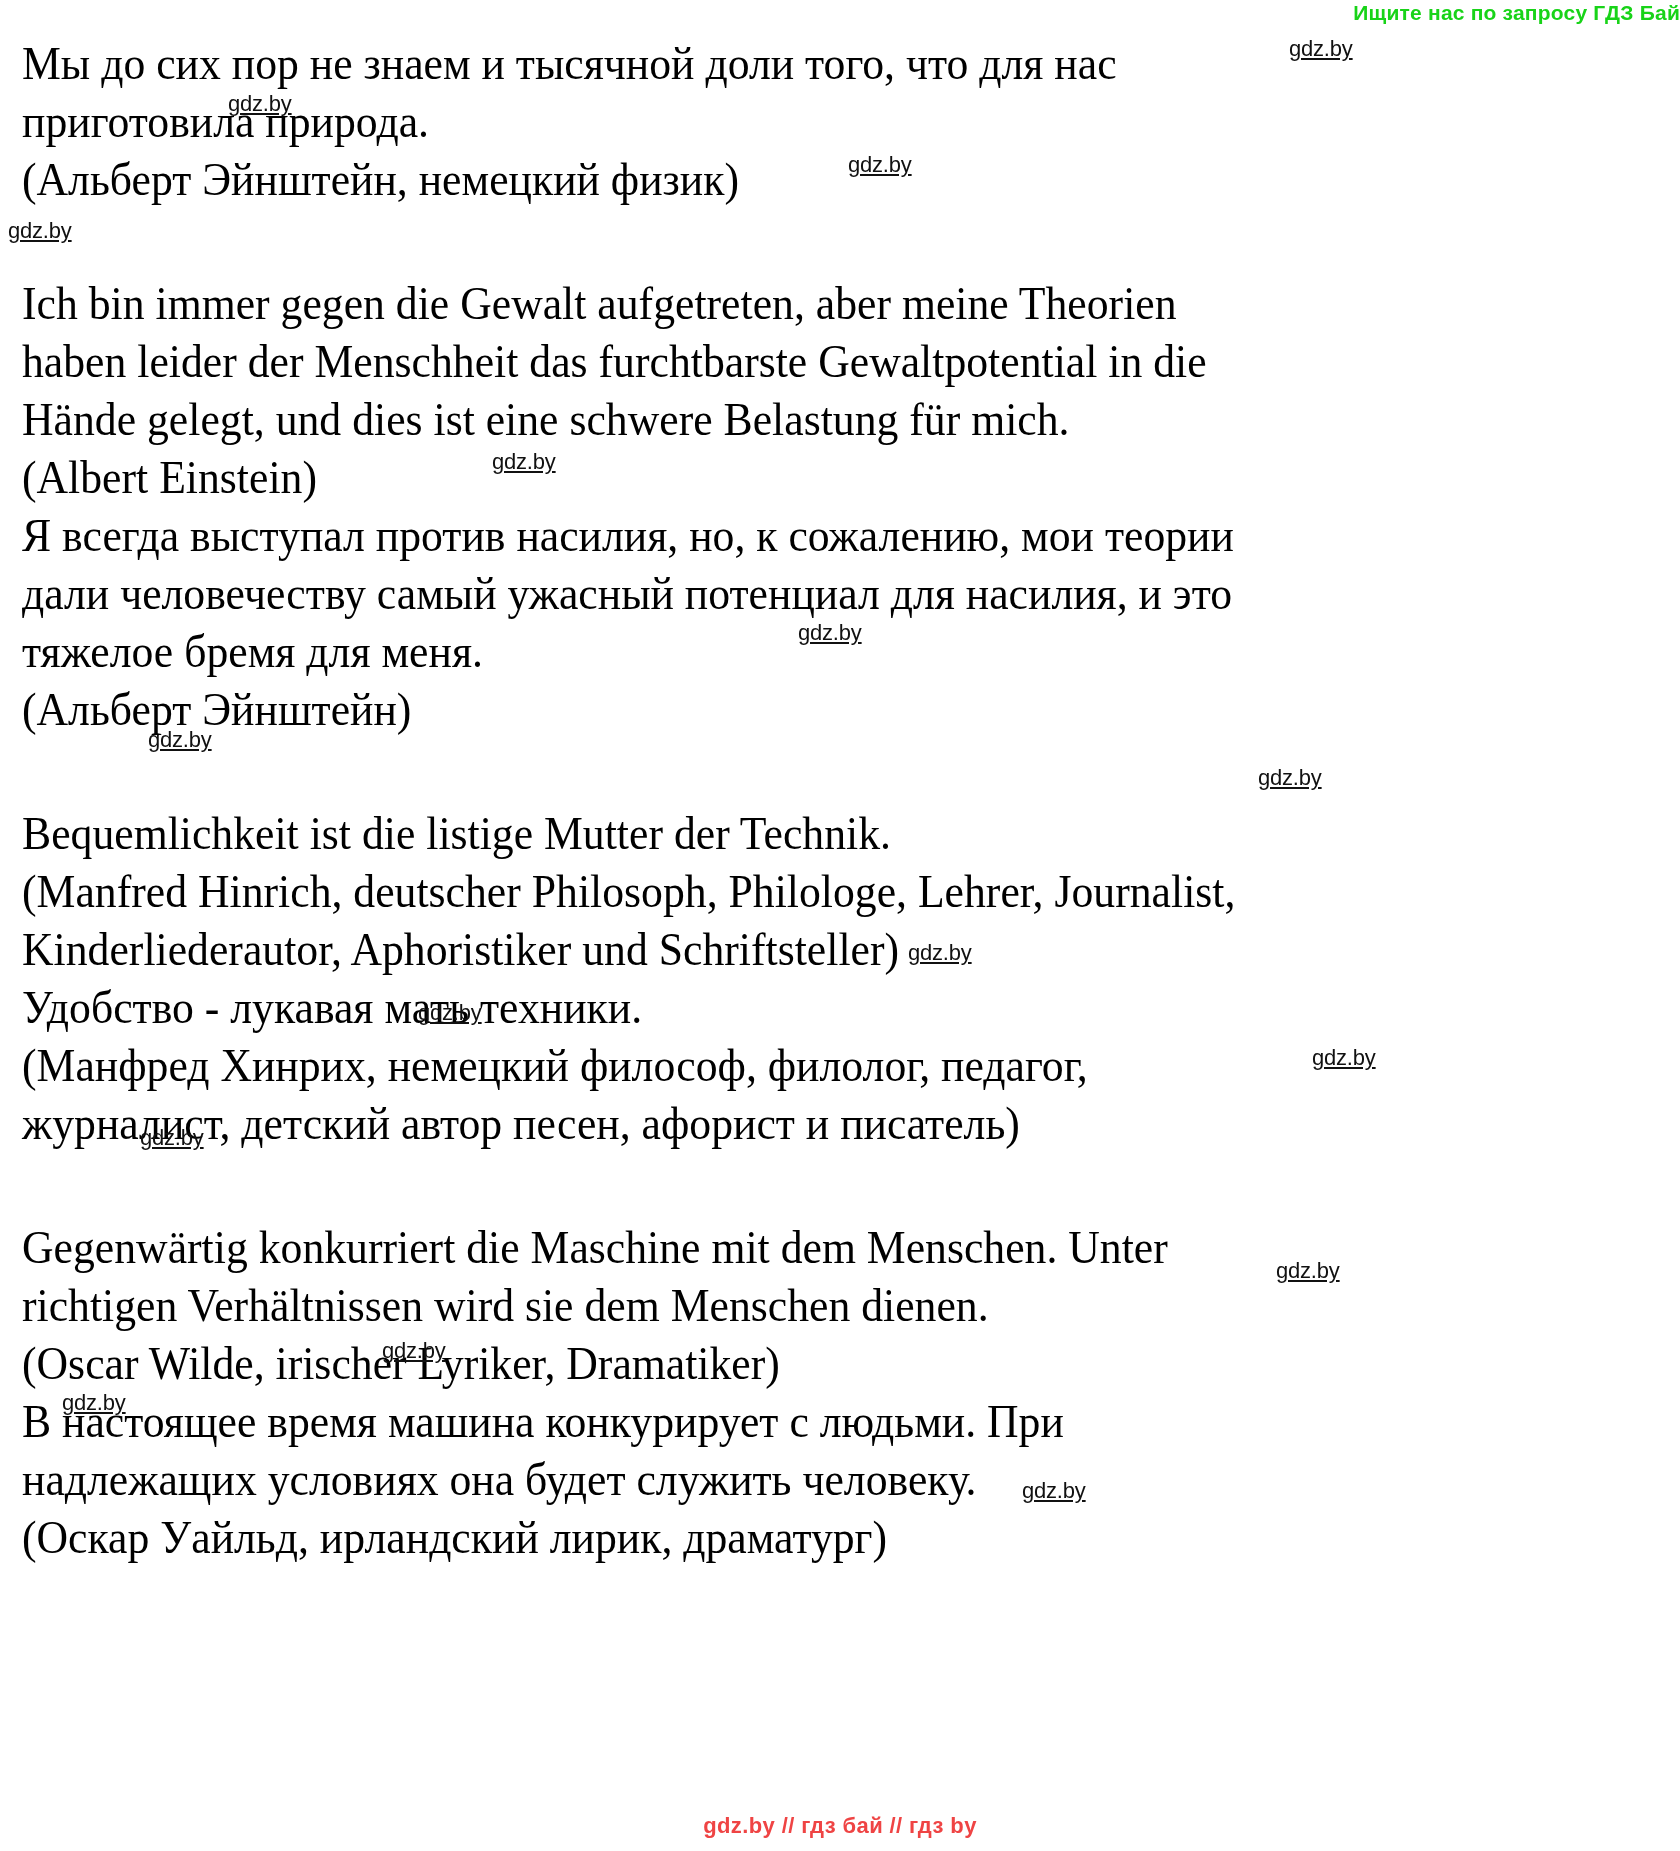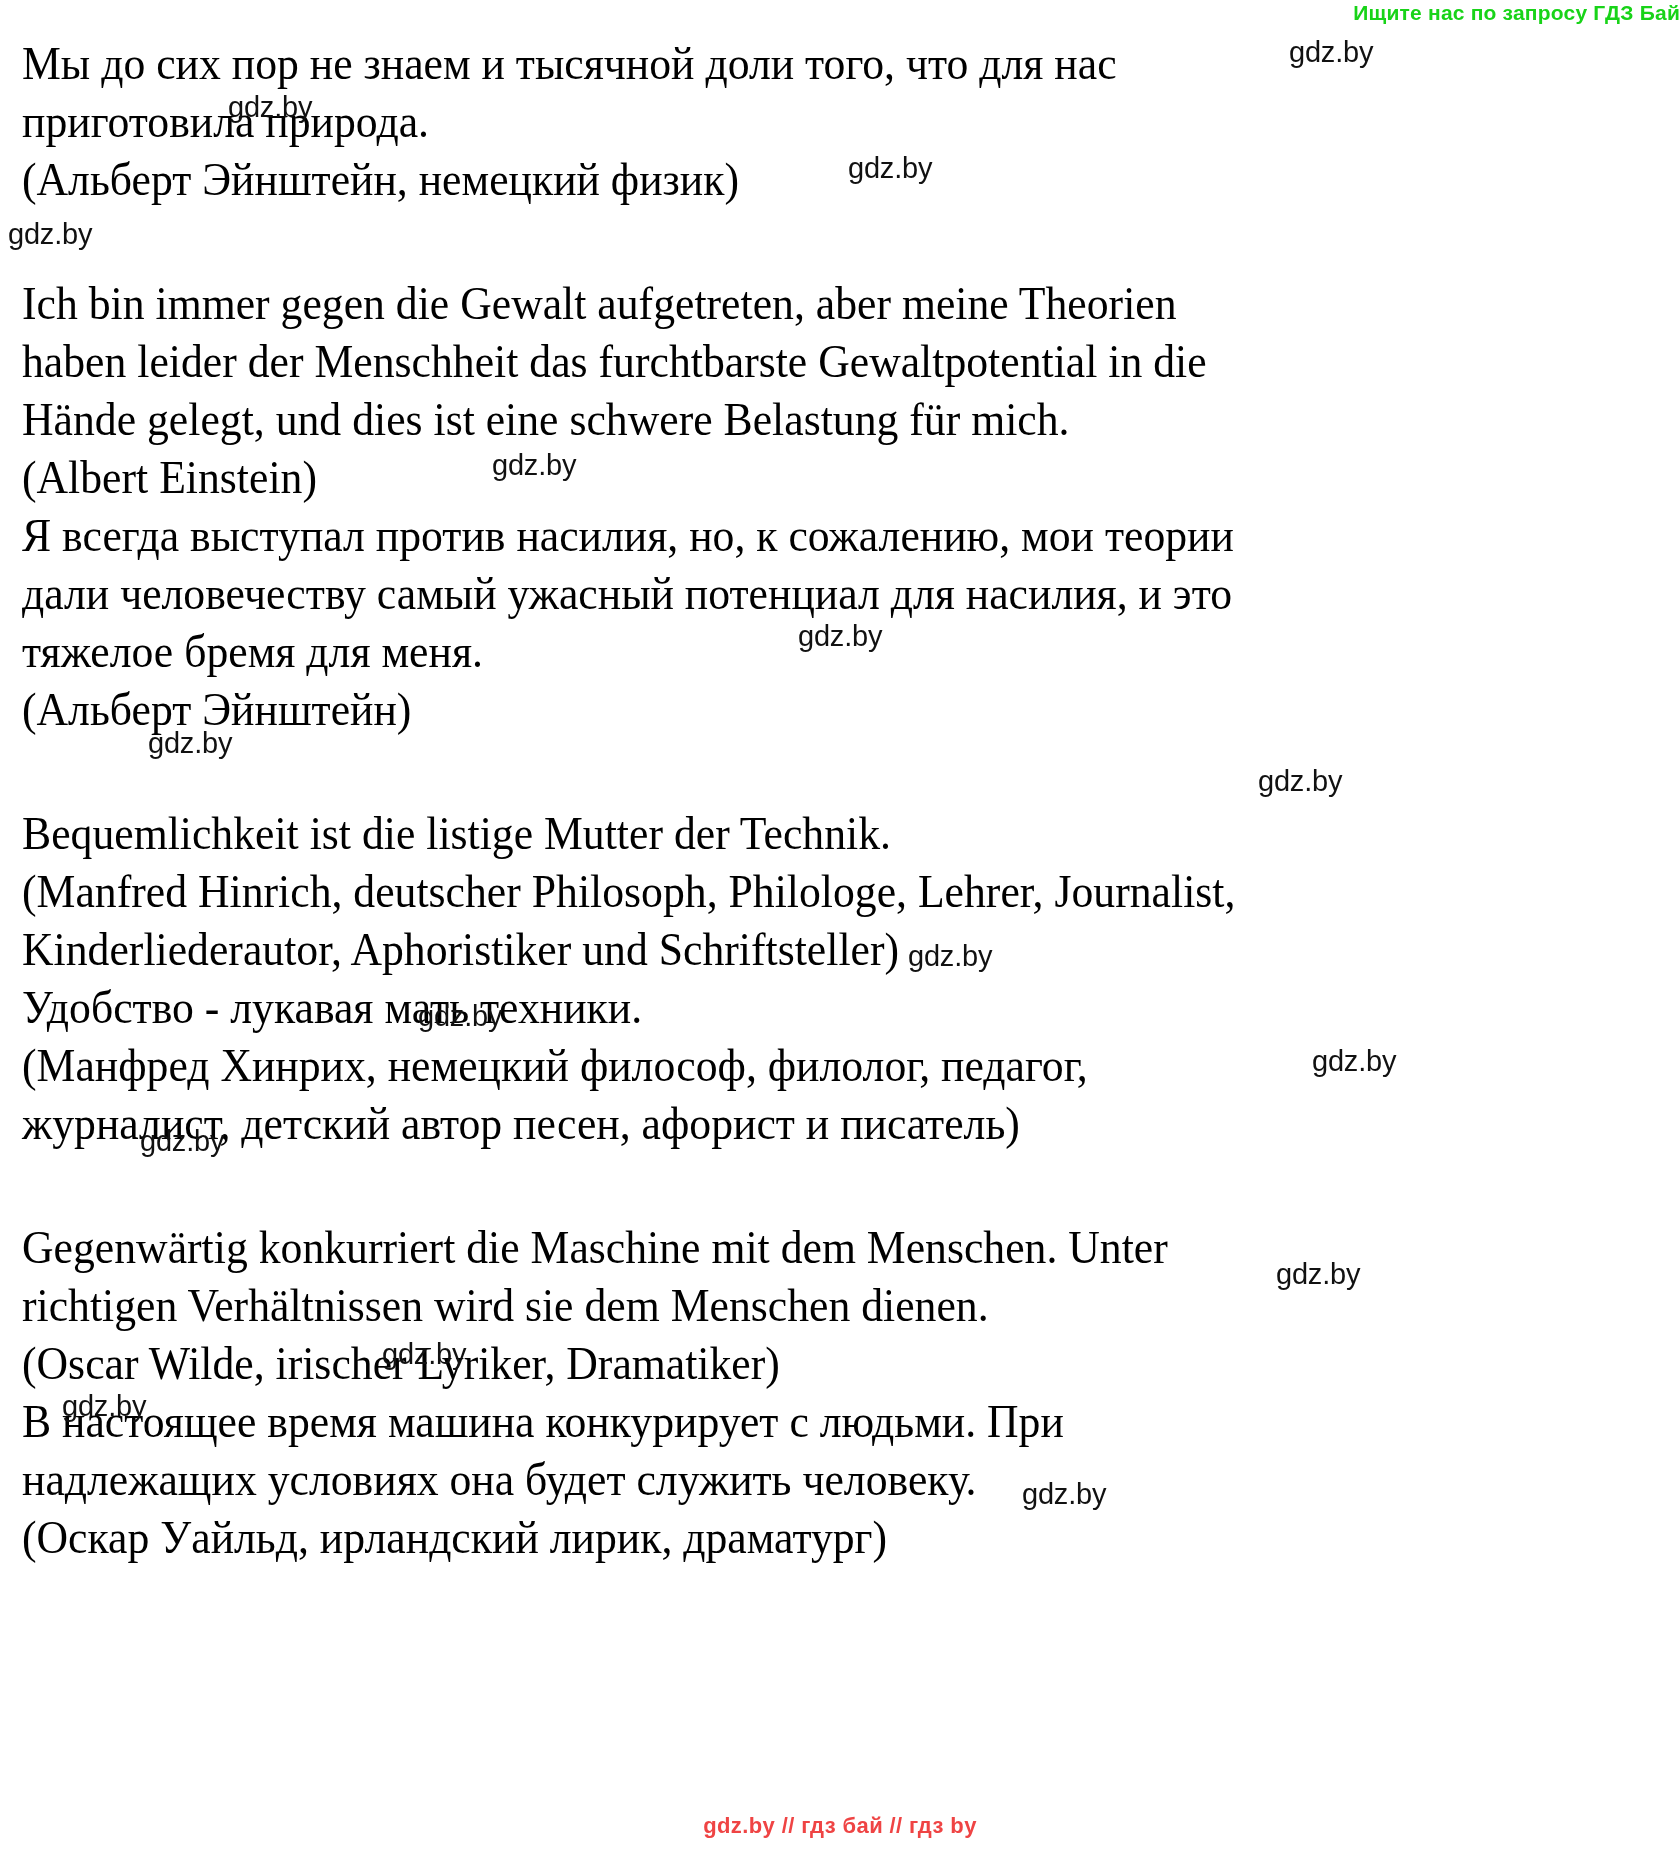--- a/index.html
+++ b/index.html
@@ -56,26 +56,27 @@
     text-rendering: optimizeLegibility;
   }
 
   .qline.attrib { }
   .spacer-lg { height: 66px; }
 
   
   .wm {
     position: absolute;
     font-family: "Liberation Sans", "DejaVu Sans", sans-serif;
-    font-size: 29px;
+    font-size: 22px;
     font-weight: 400;
     color: #111111;
     white-space: nowrap;
     letter-spacing: -0.2px;
     z-index: 5;
+    text-decoration: underline;
   }
 
   
   .site-footer {
     position: absolute;
     bottom: 12px;
     left: 0;
     width: 1680px;
     text-align: center;
     font-family: "Liberation Sans", "DejaVu Sans", sans-serif;

